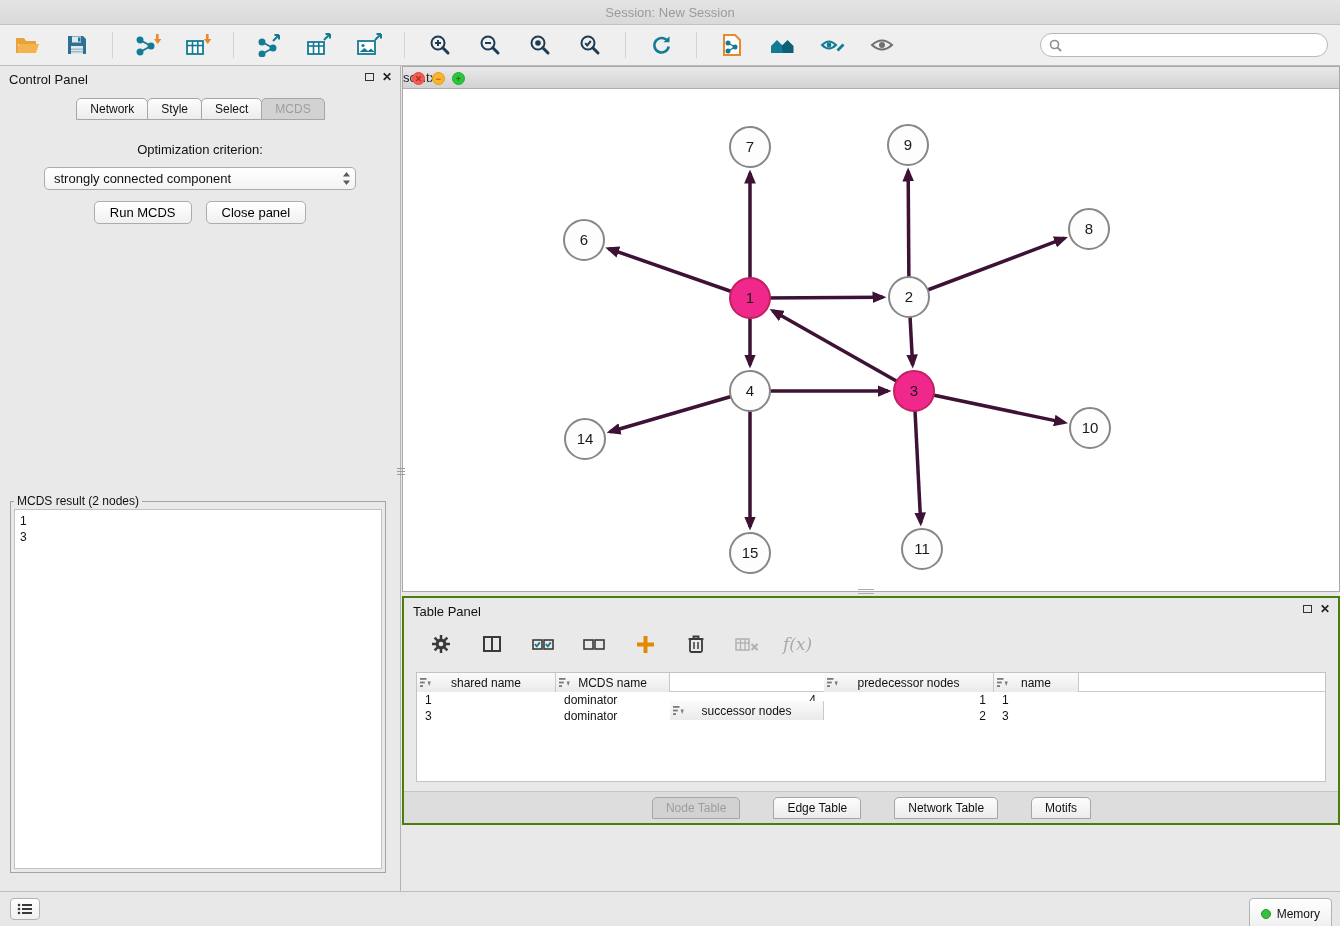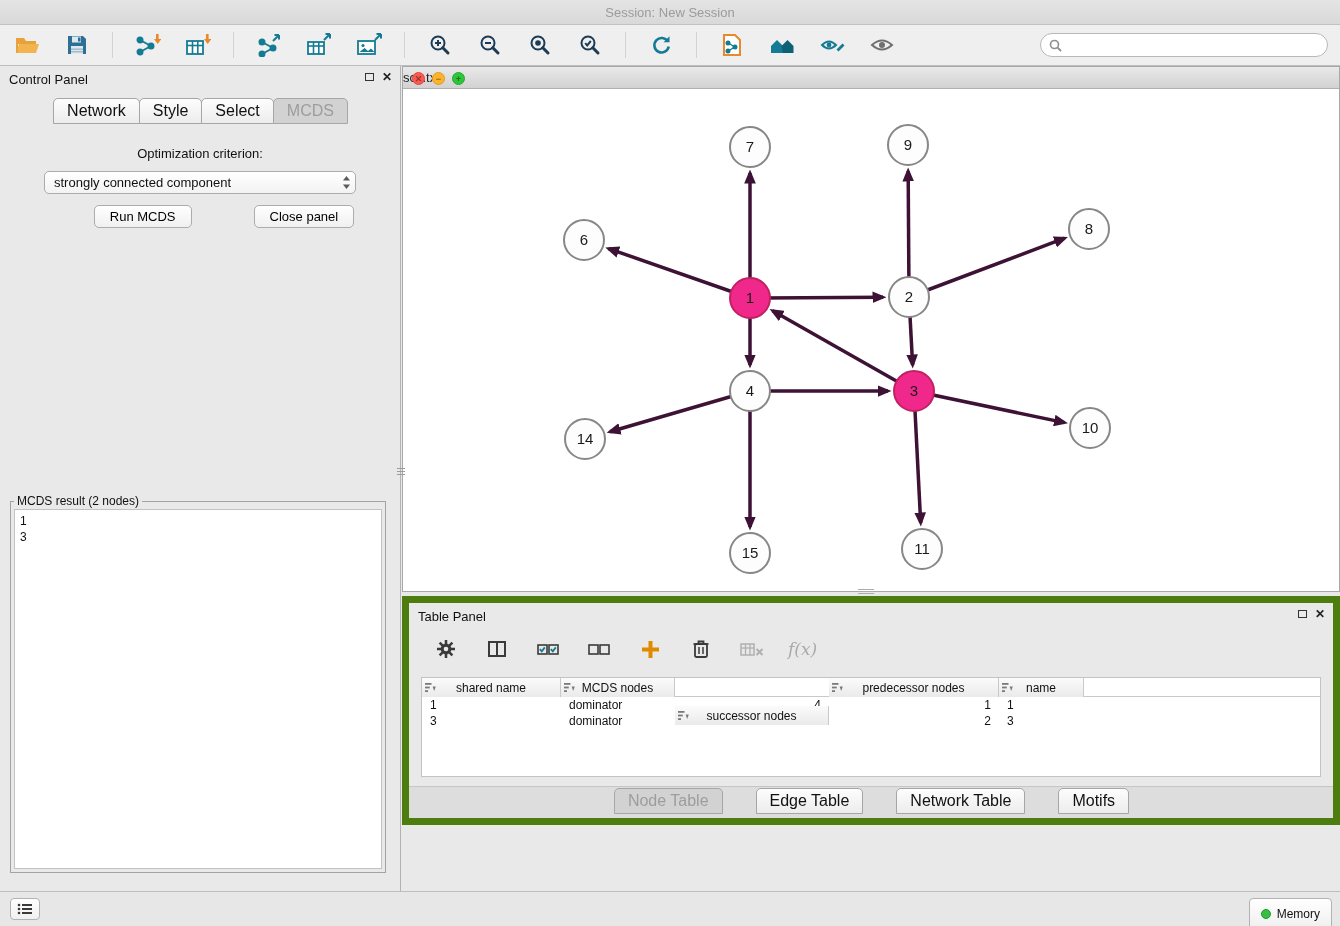--- a/index.html
+++ b/index.html
@@ -34,36 +34,36 @@
     position:absolute; left:0; top:66px; width:401px; height:825px;
     background:#E9E9E9; border-right:1px solid #B3B3B3;
   }
   .panel-header { position:relative; height:26px; }
   .panel-header .ptitle { position:absolute; left:9px; top:6px; font-size:13px; }
   .panel-icons { position:absolute; right:8px; top:6px; display:flex; gap:8px; align-items:center; }
   .float-ic { display:inline-block; width:9px; height:8px; border:1.5px solid #333; }
   .close-ic { font-size:12px; font-weight:bold; color:#222; line-height:10px; }
   .cp-tabs { display:flex; justify-content:center; margin-top:6px; }
   .cp-tab, .bt-tab {
-    font-size:16px; padding:3px 13px; border:1px solid #A6A6A6; margin-right:-1px;
+    font-size:12px; padding:3px 13px; border:1px solid #A6A6A6; margin-right:-1px;
     background:linear-gradient(#FDFDFD,#ECECEC); border-radius:5px 5px 0 0; color:#111;
   }
   .cp-tab.active, .bt-tab.active { background:#D2D2D2; color:#9D9D9D; }
   .cp-body { text-align:center; margin-top:22px; }
   .opt-label { font-size:13px; }
   .combo {
     display:flex; align-items:center; width:312px; height:23px; margin:10px auto 0 auto;
     background:linear-gradient(#FFFFFF,#F3F3F3); border:1px solid #ACACAC; border-radius:5px;
     padding:0 4px 0 9px; font-size:13px; text-align:left;
   }
   .combo .combo-text { flex:1; }
   .btn-row { margin-top:11px; display:flex; justify-content:center; gap:14px; }
   .pbtn {
     font-size:13px; padding:3px 15px; background:linear-gradient(#FFFFFF,#F0F0F0);
-    border:1px solid #ACACAC; border-radius:5px; font-family:"Liberation Sans",sans-serif;margin-left:48px;
+    border:1px solid #ACACAC; border-radius:5px; font-family:"Liberation Sans",sans-serif;
   }
   fieldset.result-fs {
     position:absolute; left:10px; right:14px; top:428px; bottom:18px;
     border:1px solid #A3A3A3; margin:0; padding:0;
   }
   fieldset.result-fs legend { font-size:12px; margin-left:3px; padding:0 3px; }
   .result-box {
     position:absolute; left:3px; right:3px; top:1px; bottom:3px;
     background:#FFF; border:1px solid #C2C2C2; font-size:12px; padding:3px 5px; text-align:left;
   }
@@ -89,21 +89,21 @@
 
   
   .v-handle { position:absolute; left:397px; top:468px; width:8px; height:14px; display:flex; flex-direction:column; gap:2px; }
   .v-handle i { height:1px; background:#9C9C9C; }
   .h-handle { position:absolute; left:858px; top:589px; width:16px; height:6px; display:flex; flex-direction:column; gap:1px; }
   .h-handle i { height:1px; background:#ABABAB; }
 
   
   #table-panel {
     position:absolute; left:402px; top:596px; width:938px; height:229px;
-    background:#E9E9E9; border:7px solid #4d7c0f;
+    background:#E9E9E9; border:2px solid #4d7c0f;
   }
   .tp-toolbar { position:absolute; left:0; top:26px; height:40px; display:flex; align-items:center; padding-left:22px; gap:21px; }
   .fx { font-family:"DejaVu Serif", serif; font-style:italic; color:#A9A9A9; font-size:17px; }
   .table-wrap {
     position:absolute; left:12px; right:12px; top:74px; bottom:41px;
     background:#FFF; border:1px solid #C3C3C3; overflow:hidden;
   }
   .thead { display:flex; height:19px; border-bottom:1px solid #C9C9C9; }
   .th {
     position:relative; border-right:1px solid #C9C9C9; background:linear-gradient(#FBFBFB,#EAEAEA);
@@ -505,21 +505,21 @@
           </svg>
           <span>shared name</span>
         </div>
         <div class="th" style="width: 114px;">
           <svg class="sort" width="11" height="11" viewBox="0 0 11 11">
             <rect x="0" y="1" width="6.5" height="1.8" fill="#7A7A7A"></rect>
             <rect x="0" y="4.6" width="4.8" height="1.8" fill="#7A7A7A"></rect>
             <rect x="0" y="8.2" width="3" height="1.8" fill="#7A7A7A"></rect>
             <path d="M7.6 4.6 h3.2 L9.2 9 z" fill="#7A7A7A"></path>
           </svg>
-          <span>MCDS nodes</span>
+          <span>MCDS name</span>
         </div>
         <div class="th" style="width: 154px; margin-top: 28px;">
           <svg class="sort" width="11" height="11" viewBox="0 0 11 11">
             <rect x="0" y="1" width="6.5" height="1.8" fill="#7A7A7A"></rect>
             <rect x="0" y="4.6" width="4.8" height="1.8" fill="#7A7A7A"></rect>
             <rect x="0" y="8.2" width="3" height="1.8" fill="#7A7A7A"></rect>
             <path d="M7.6 4.6 h3.2 L9.2 9 z" fill="#7A7A7A"></path>
           </svg>
           <span>successor nodes</span>
         </div>

